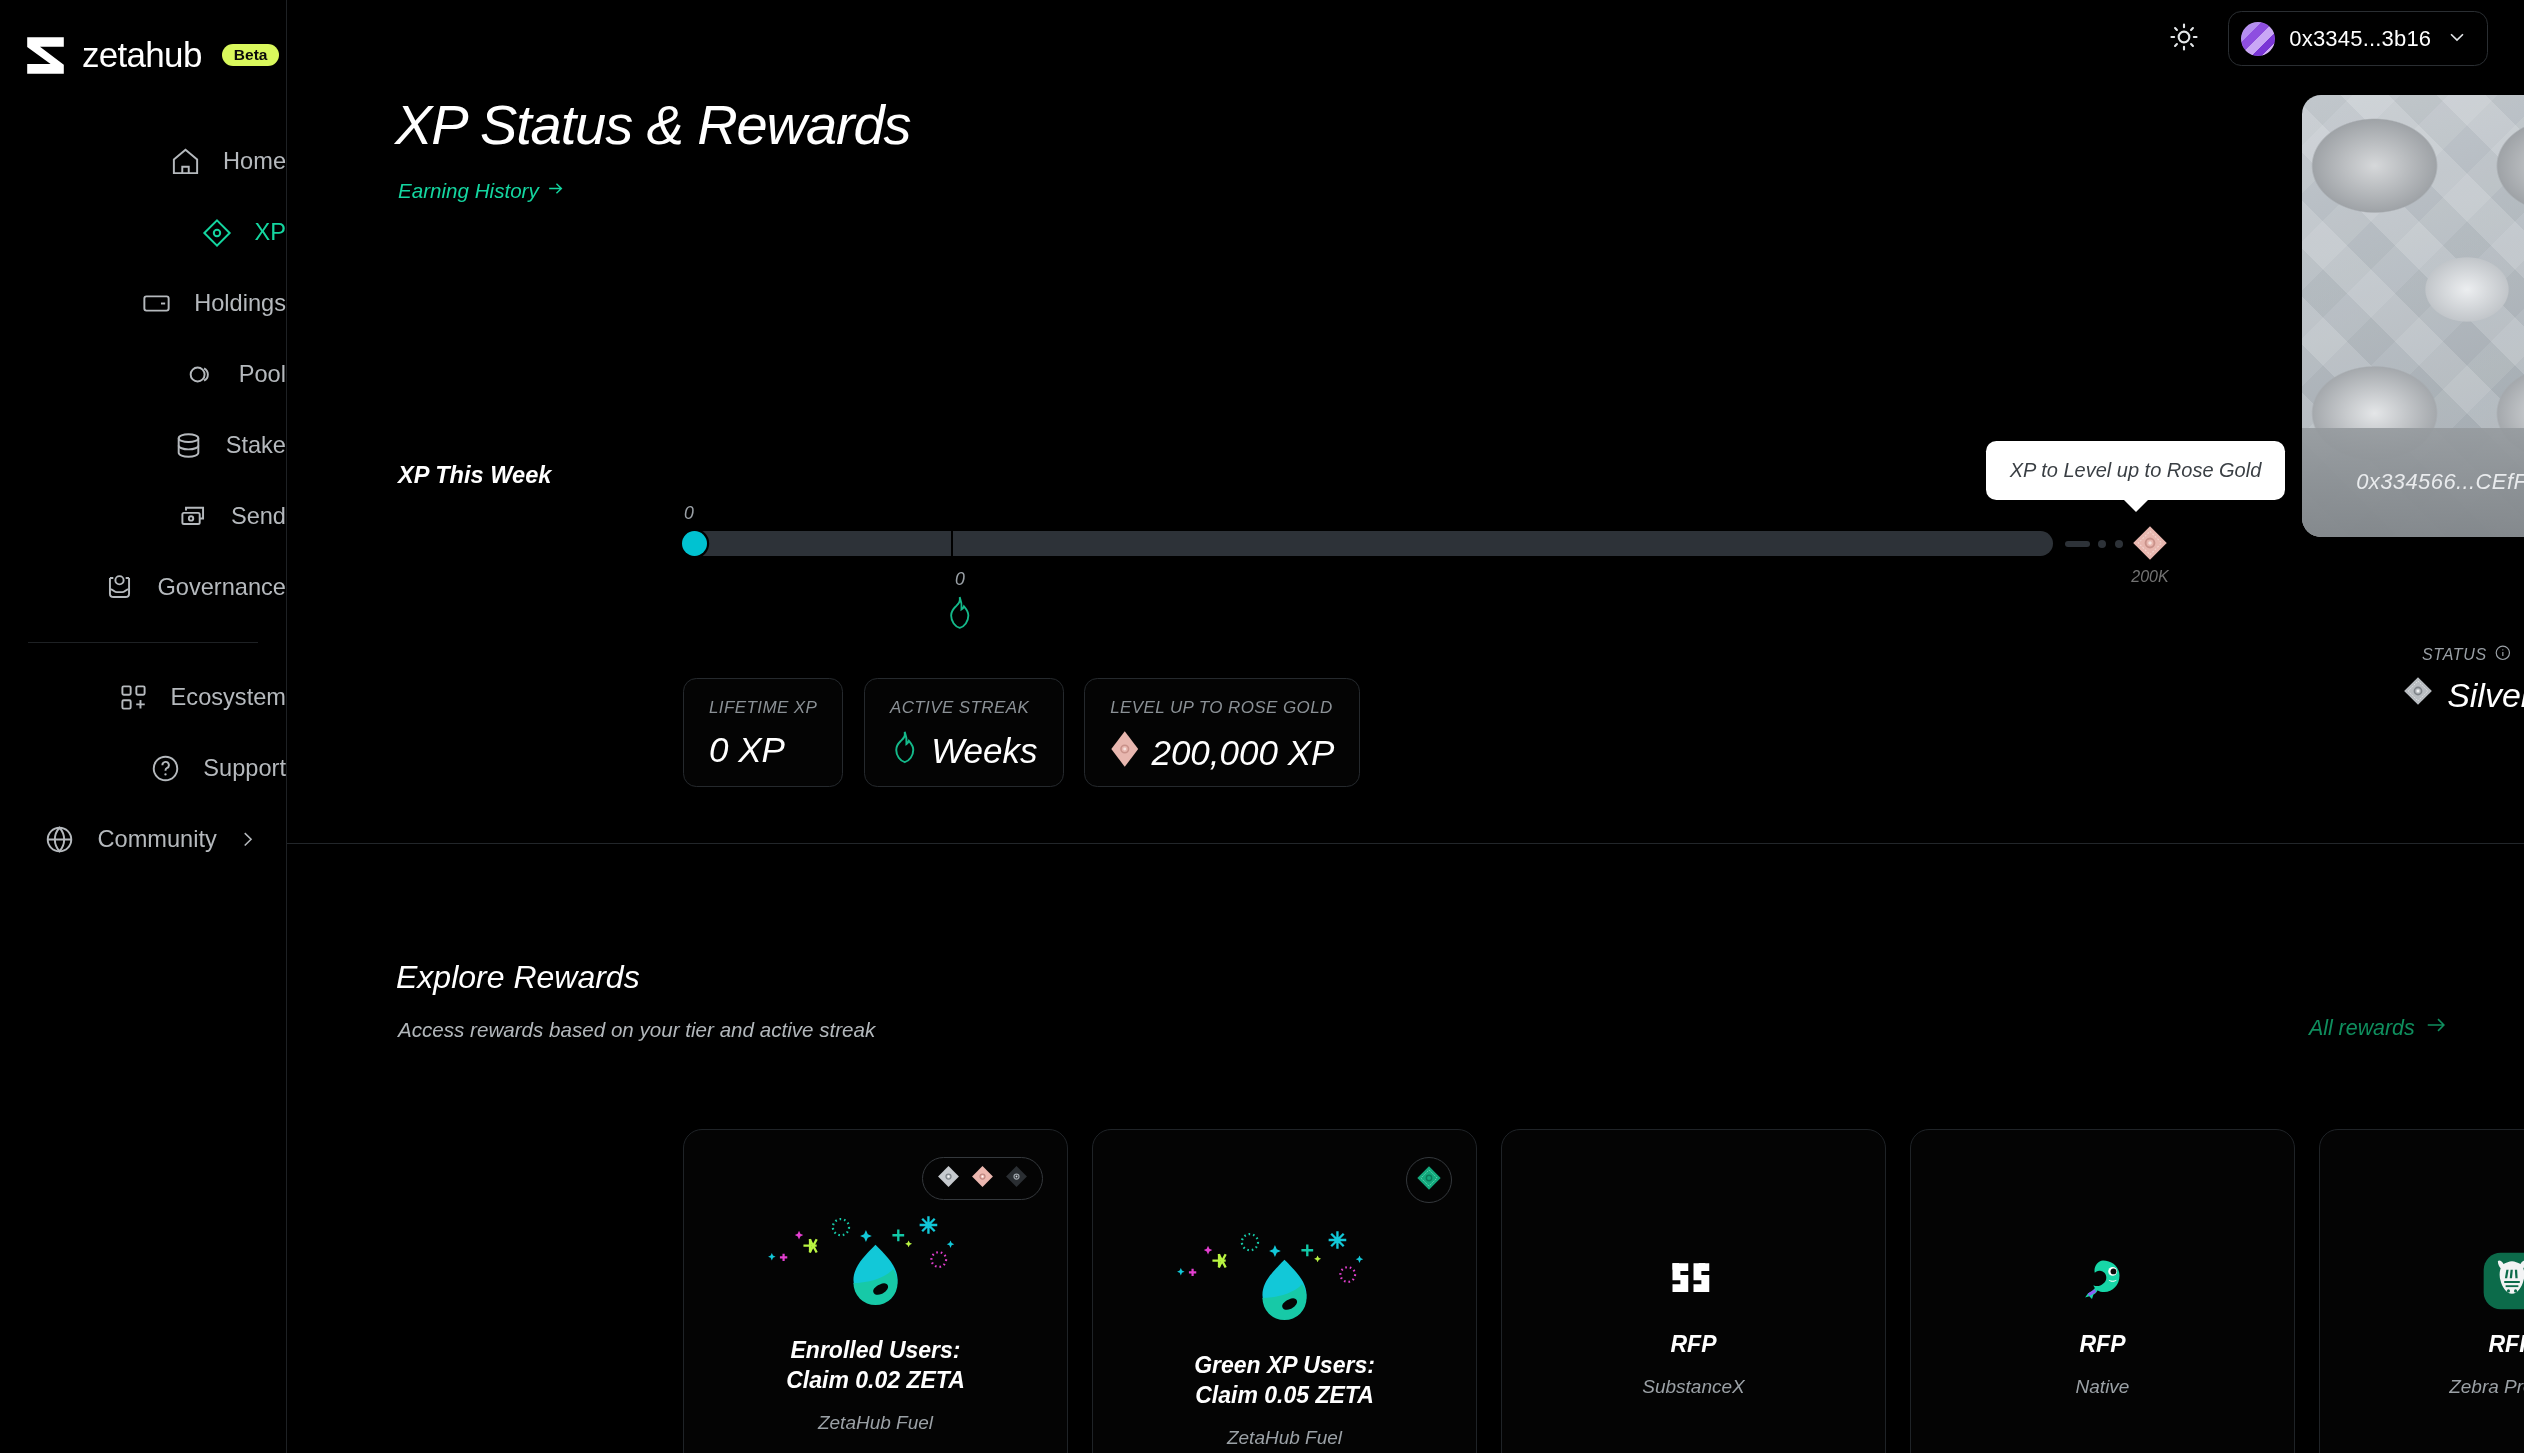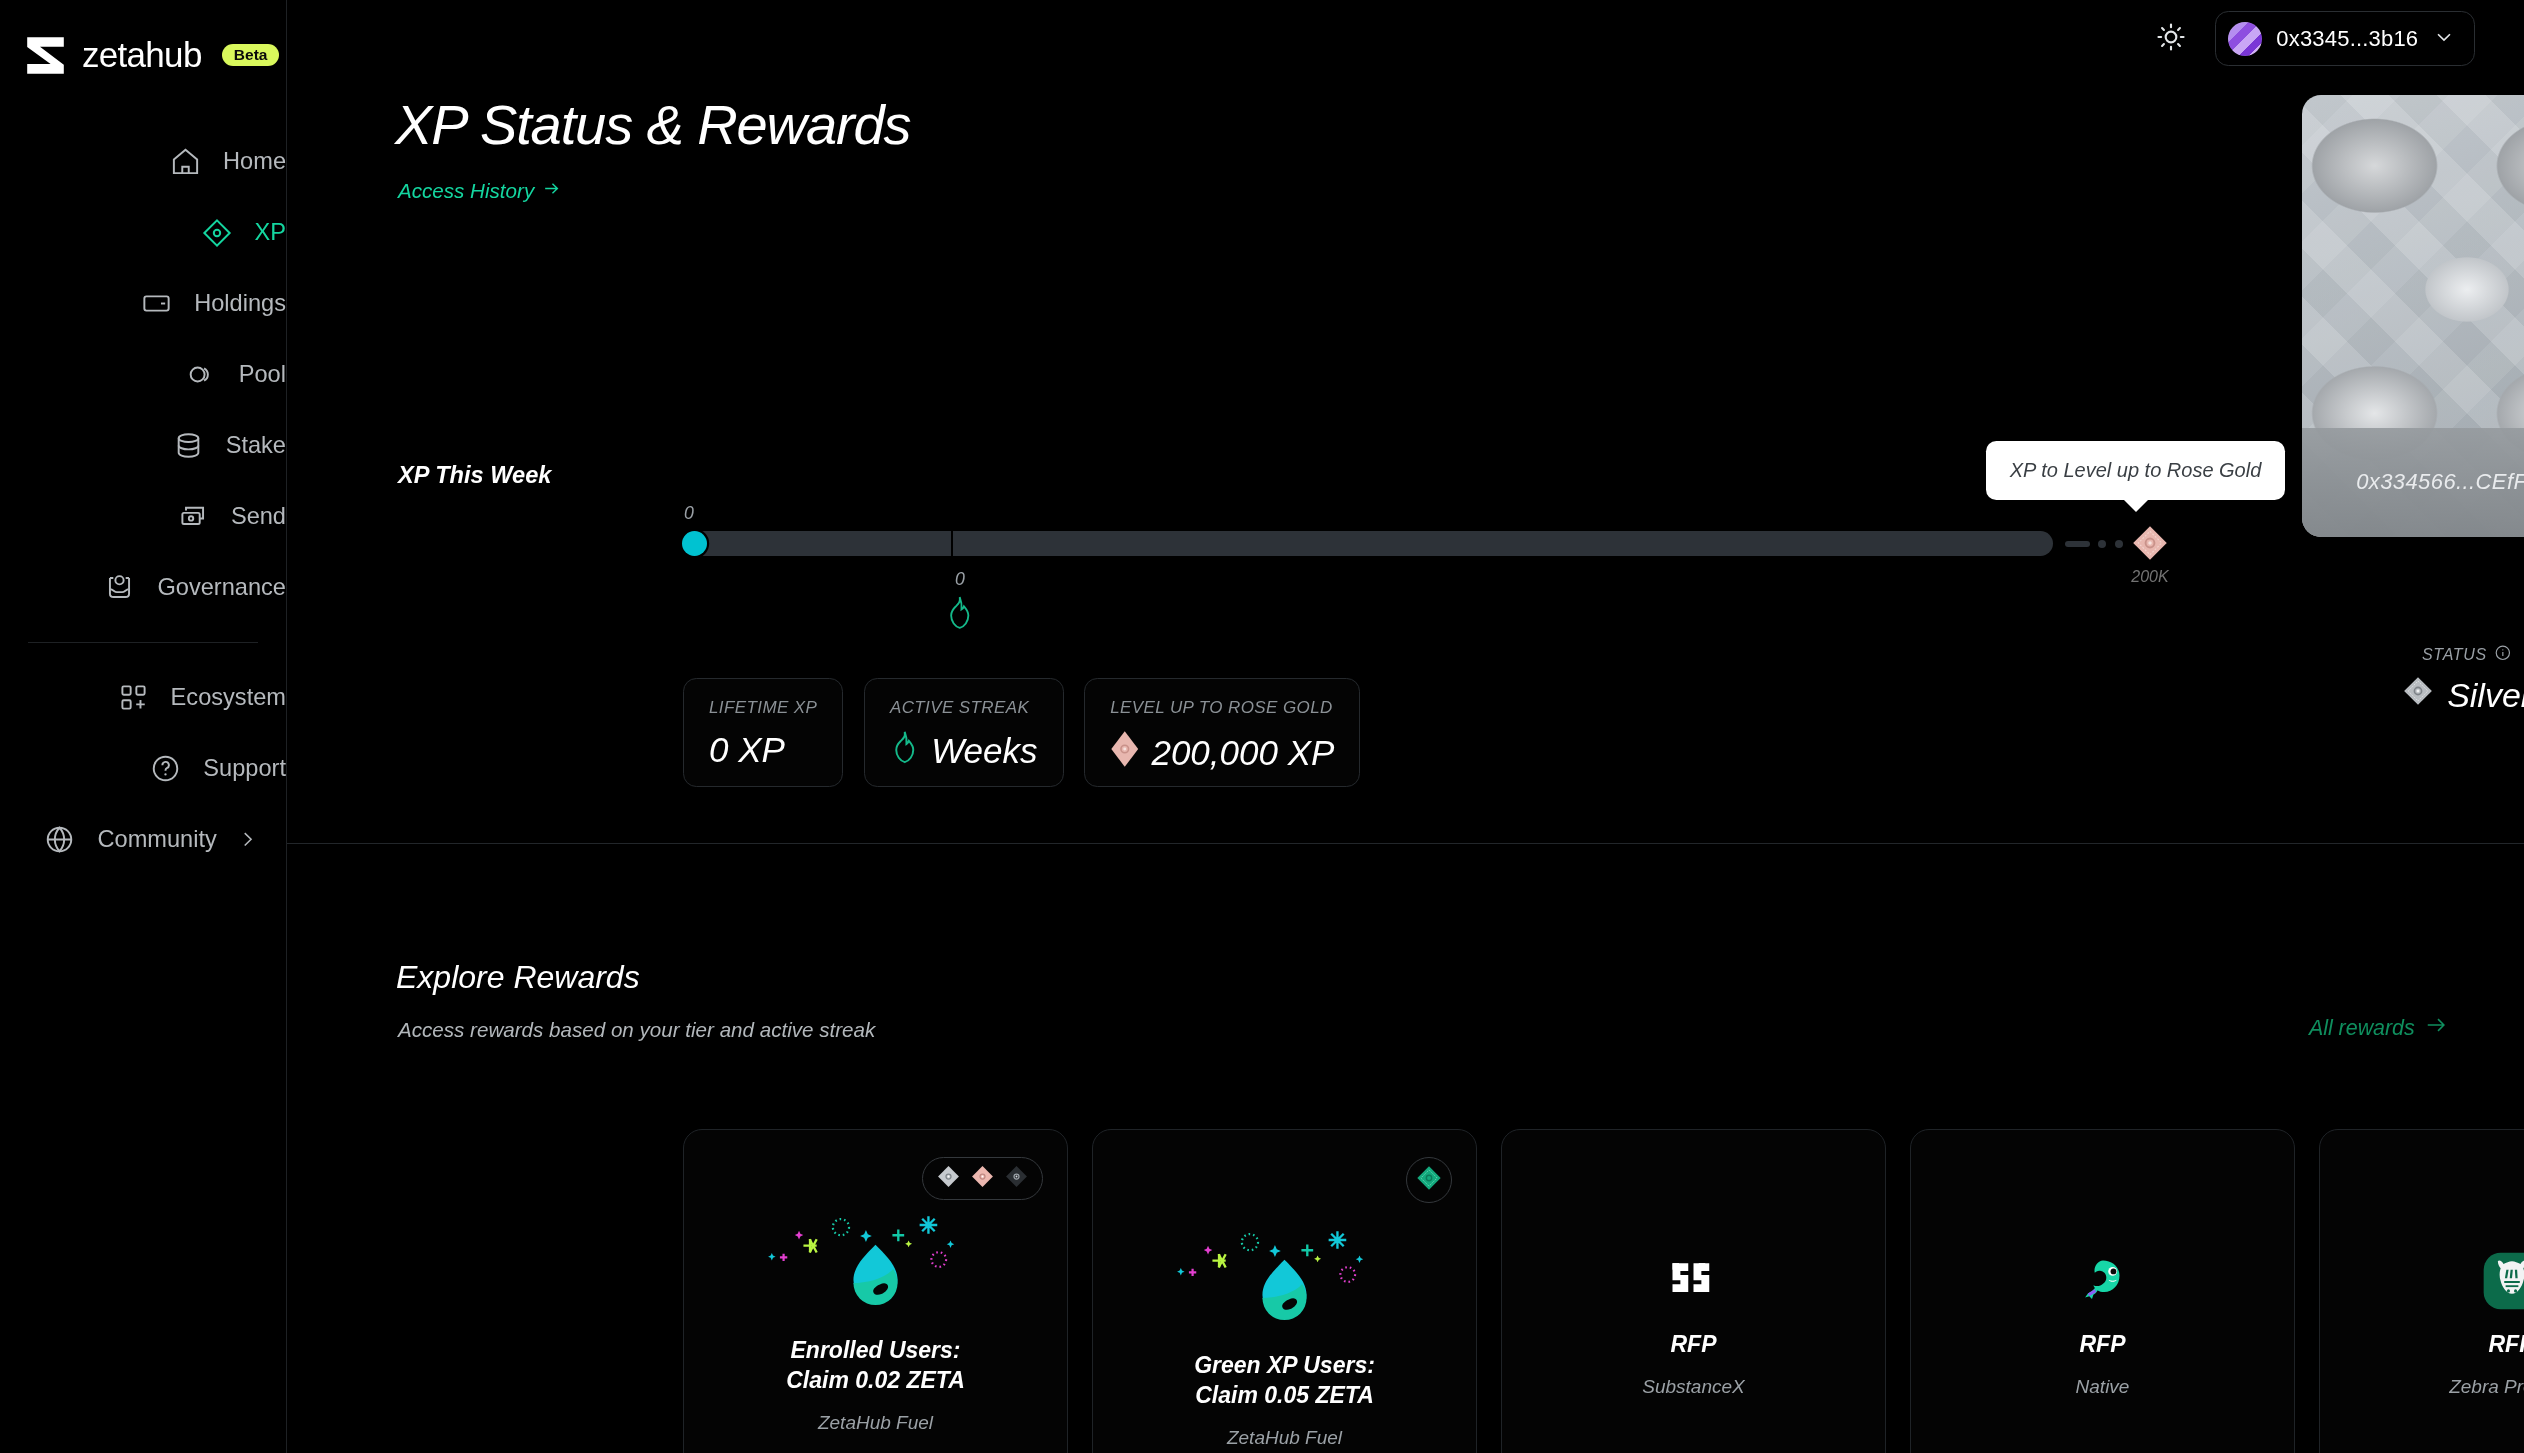--- a/index.html
+++ b/index.html
@@ -40,21 +40,21 @@
   .hub-btn{
     width:221px; height:83px; border:0.7px solid #2a2e32; border-radius:16px;
     display:flex; align-items:center; gap:17.7px; padding-left:25px;
     color:#c9ced2; font-size:23px; cursor:pointer; background:#050505;
   }
 
   
   #topbar{
     position:absolute; left:287px; top:0; right:0; height:77px;
     display:flex; align-items:center; justify-content:flex-end; gap:22px;
-    padding-right:50px;
+    padding-right:37px;
   }
   .theme-btn{ width:43px; height:43px; display:flex; align-items:center; justify-content:center; cursor:pointer;}
   .wallet{
     height:55px; border:0.7px solid #2a2e32; border-radius:13.3px;
     display:flex; align-items:center; gap:14.7px; padding:0 19px 0 11.8px; cursor:pointer;
   }
   .wallet-avatar{
     width:34px; height:34px; border-radius:50%; flex:none;
     background:
       linear-gradient(135deg,#b58ef0 0%,#b58ef0 30%,#8e4ee0 30%,#8e4ee0 48%,#c9a6f5 48%,#c9a6f5 66%,#7a36d6 66%,#7a36d6 80%,#d3b0f7 80%);
@@ -322,21 +322,21 @@
           <path d="M5.5 9 12 15.4 18.5 9"></path>
         </svg>
     </span>
   </div>
 </div>
 
 <main id="main">
 
   <h1 class="page-title">XP Status &amp; Rewards</h1>
   <div class="earn-link">
-    <span>Access History</span>
+    <span>Earning History</span>
     <span>
       <svg width="19" height="19" viewBox="0 0 24 24" fill="none" stroke="#14d6a0" stroke-width="1.8">
           <path d="M4 12h15M13.2 6 19.4 12l-6.2 6"></path>
         </svg>
     </span>
   </div>
 
   <div class="xp-week-label">XP This Week</div>
   <div class="xp-start-val">0</div>
 

